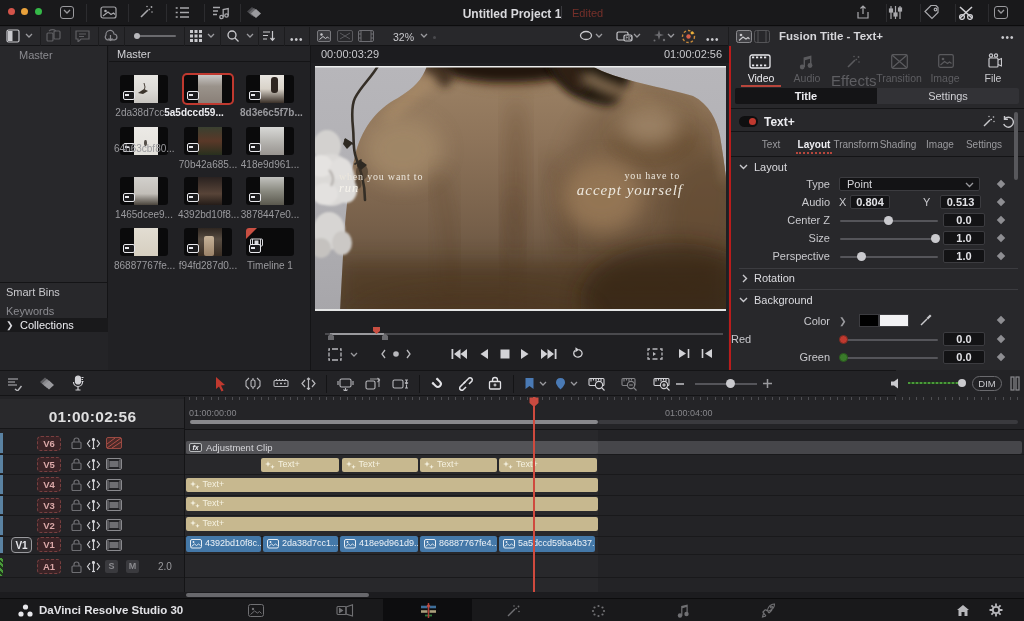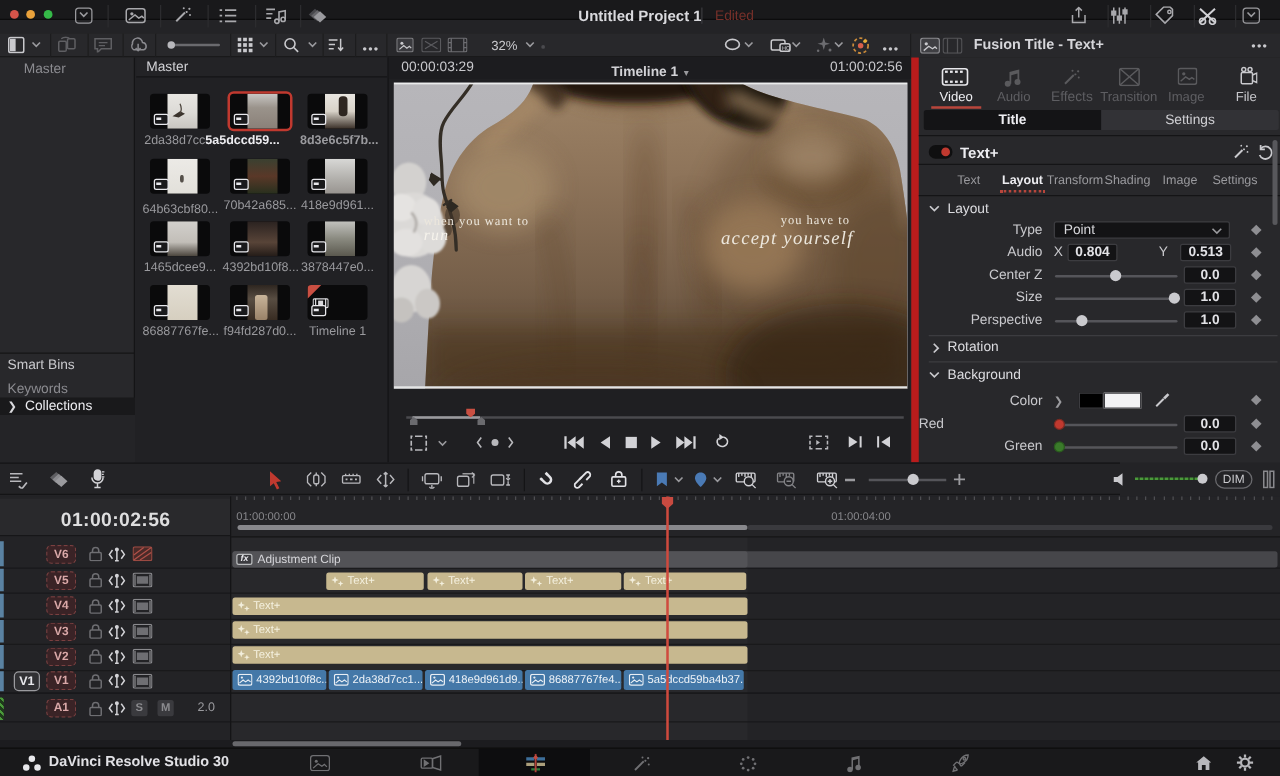--- a/index.html
+++ b/index.html
@@ -7,21 +7,21 @@
   body { font-family:"Liberation Sans", sans-serif; }
   #app { position:absolute; left:0; top:0; width:1024px; height:621px; background:#232326; }
   .abs { position:absolute; }
   .dim { color:#8b8b90; }
   svg { display:block; }
 </style>
 </head>
 <body>
 <div id="app">
 
-  <div class="abs" id="titlebar" style="left:0;top:0;width:1024px;height:16px;background:#19191b;border-bottom:1px solid #0c0c0d;">
+  <div class="abs" id="titlebar" style="left:0;top:0;width:1024px;height:26px;background:#19191b;border-bottom:1px solid #0c0c0d;">
     <div class="abs" style="left:8px;top:8px;width:7px;height:7px;border-radius:50%;background:#d4544a;"></div>
     <div class="abs" style="left:21px;top:8px;width:7px;height:7px;border-radius:50%;background:#e9a13b;"></div>
     <div class="abs" style="left:35px;top:8px;width:7px;height:7px;border-radius:50%;background:#35b948;"></div>
 
     <div class="abs" style="left:60px;top:6px;width:14px;height:13px;border:1px solid #9a9a9e;border-radius:3px;"></div>
     <div class="abs" style="left:63px;top:9px;width:8px;height:6px;">
         <svg width="8" height="6">
           <path d="M1 1 L4 4 L7 1" stroke="#9a9a9e" stroke-width="1.3" fill="none"></path>
         </svg>
       </div>
@@ -344,21 +344,21 @@
           <div class="pic" style="background:linear-gradient(180deg,#e8e5e0 0%,#d8d2c8 50%,#3a3028 100%)"></div>
           <div style="position:absolute;left:25px;top:2px;width:7px;height:16px;background:#2e2620;border-radius:3px;"></div>
           <div class="ticon"></div>
         </div>
         <div class="tlabel" style="left: 240px; top: 61px; font-weight: bold;">8d3e6c5f7b...</div>
         <div class="thumb" style="left: 120px; top: 81px;">
           <div class="pic" style="background:linear-gradient(180deg,#eceae6 0%,#e2e0da 100%)"></div>
           <div style="position:absolute;left:24px;top:13px;width:3px;height:6px;background:#55504a;border-radius:40%;"></div>
           <div class="ticon"></div>
         </div>
-        <div class="tlabel" style="left: 114px; top: 116px;">64b63cbf80...</div>
+        <div class="tlabel" style="left: 114px; top: 97px;">64b63cbf80...</div>
         <div class="thumb" style="left: 184px; top: 81px;">
           <div class="pic" style="background:linear-gradient(180deg,#3a4030 0%,#5a3828 50%,#28301e 100%)"></div>
           <div class="ticon"></div>
         </div>
         <div class="tlabel" style="left: 178px; top: 113px;">70b42a685...</div>
         <div class="thumb" style="left: 246px; top: 81px;">
           <div class="pic" style="background:linear-gradient(180deg,#d8d8d6 0%,#b0aeaa 60%,#989490 100%)"></div>
           <div class="ticon"></div>
         </div>
         <div class="tlabel" style="left: 240px; top: 113px;">418e9d961...</div>
@@ -404,21 +404,20 @@
     .thumb { position:absolute; width:48px; height:28px; background:#0a0a0b; border-radius:3px; overflow:hidden; }
     .thumb .pic { position:absolute; left:14px; top:0; width:24px; height:28px; }
     .thumb .ticon { position:absolute; left:3px; bottom:3px; width:12px; height:9px; border:1px solid #e8e8ec; border-radius:2px; background:#1a1a1c; }
     .thumb .ticon::after { content:""; position:absolute; left:1px; top:1.5px; width:3.5px; height:2.5px; background:#e8e8ec; }
     .tlabel { position:absolute; width:60px; text-align:center; font-size:10px; color:#9a9a9e; }
   </style>
 
   <div class="abs" id="viewer" style="left:310px;top:46px;width:418px;height:324px;background:#1f1f22;border-left:1px solid #141416;">
     <div class="abs" style="left:0;top:0;width:418px;height:17px;background:#1c1c1f;"></div>
     <div class="abs" style="left:10px;top:2px;font-size:11px;color:#c9c9cd;">00:00:03:29</div>
-    <div class="abs" style="left:0;top:2px;width:418px;text-align:center;"><span style="font-size:11px;color:#d2d2d6;font-weight:bold;">Timeline 1</span> <span style="color:#9a9a9e;font-size:8px;">▾</span></div>
     <div class="abs" style="left:353px;top:2px;font-size:11px;color:#c9c9cd;">01:00:02:56</div>
 
     <div class="abs" id="video" style="left:4px;top:20px;width:411px;height:245px;background:#aeadb1;overflow:hidden;">
       <svg width="411" height="245" viewBox="0 0 411 245">
         <defs>
           <linearGradient id="bgg" x1="0" y1="0" x2="0" y2="1">
             <stop offset="0" stop-color="#b7b6ba"></stop>
               <stop offset="0.5" stop-color="#b1b0b4"></stop>
               <stop offset="1" stop-color="#a7a6aa"></stop>
           </linearGradient>
@@ -590,21 +589,21 @@
         </svg>
       </div>
     <div class="abs" style="left:390px;top:302px;">
         <svg width="12" height="11">
           <path d="M11 1 L4 5.5 L11 10 Z" fill="#d2d2d6"></path>
           <path d="M1.5 1 v9" stroke="#d2d2d6" stroke-width="1.6"></path>
         </svg>
       </div>
   </div>
 
-  <div class="abs" id="inspector" style="left:729px;top:46px;width:295px;height:324px;background:#28282b;border-left:6px solid #b91c1c;">
+  <div class="abs" id="inspector" style="left:729px;top:46px;width:295px;height:324px;background:#28282b;border-left:2px solid #b91c1c;">
 
     <div class="abs" style="left:13px;top:8px;">
         <svg width="32" height="16">
           <rect x="6" y="1" width="20" height="13" rx="2" fill="none" stroke="#e8e8ec" stroke-width="1.3"></rect>
           <g fill="#e8e8ec">
             <rect x="8" y="2.5" width="2.2" height="1.8"></rect>
             <rect x="12" y="2.5" width="2.2" height="1.8"></rect>
             <rect x="16" y="2.5" width="2.2" height="1.8"></rect>
             <rect x="20" y="2.5" width="2.2" height="1.8"></rect>
             <rect x="8" y="10.5" width="2.2" height="1.8"></rect>
@@ -628,21 +627,21 @@
     <div class="abs" style="left:54px;top:26px;width:44px;text-align:center;font-size:10.5px;color:#5e5e62;">Audio</div>
     <div class="abs" style="left:114px;top:8px;opacity:0.35;">
         <svg width="16" height="16">
           <path d="M3 13 L10 6" stroke="#b8b8bc" stroke-width="1.6"></path>
           <path d="M10.5 5.5 l1.6 0 M11.3 4.7 l0 1.6" stroke="#b8b8bc" stroke-width="1.1"></path>
           <circle cx="13.5" cy="3" r="0.9" fill="#b8b8bc"></circle>
           <circle cx="14" cy="8" r="0.8" fill="#b8b8bc"></circle>
           <circle cx="9" cy="2.5" r="0.8" fill="#b8b8bc"></circle>
         </svg>
       </div>
-    <div class="abs" style="left:100px;top:26px;width:45px;text-align:center;font-size:11px;color:#5e5e62;">Effects</div>
+    <div class="abs" style="left:100px;top:26px;width:45px;text-align:center;font-size:15px;color:#5e5e62;">Effects</div>
     <div class="abs" style="left:160px;top:8px;opacity:0.35;">
         <svg width="17" height="15">
           <rect x="0.7" y="0.7" width="15.6" height="13.6" rx="1.5" fill="none" stroke="#b8b8bc" stroke-width="1.2"></rect>
           <path d="M1 1 L16 14 M16 1 L1 14" stroke="#b8b8bc" stroke-width="1.2"></path>
         </svg>
       </div>
     <div class="abs" style="left:144px;top:26px;width:48px;text-align:center;font-size:10.5px;color:#5e5e62;">Transition</div>
     <div class="abs" style="left:207px;top:8px;opacity:0.35;">
         <svg width="16" height="14">
           <rect x="0.7" y="0.7" width="14.6" height="12.6" rx="1.5" fill="none" stroke="#b8b8bc" stroke-width="1.2"></rect>

